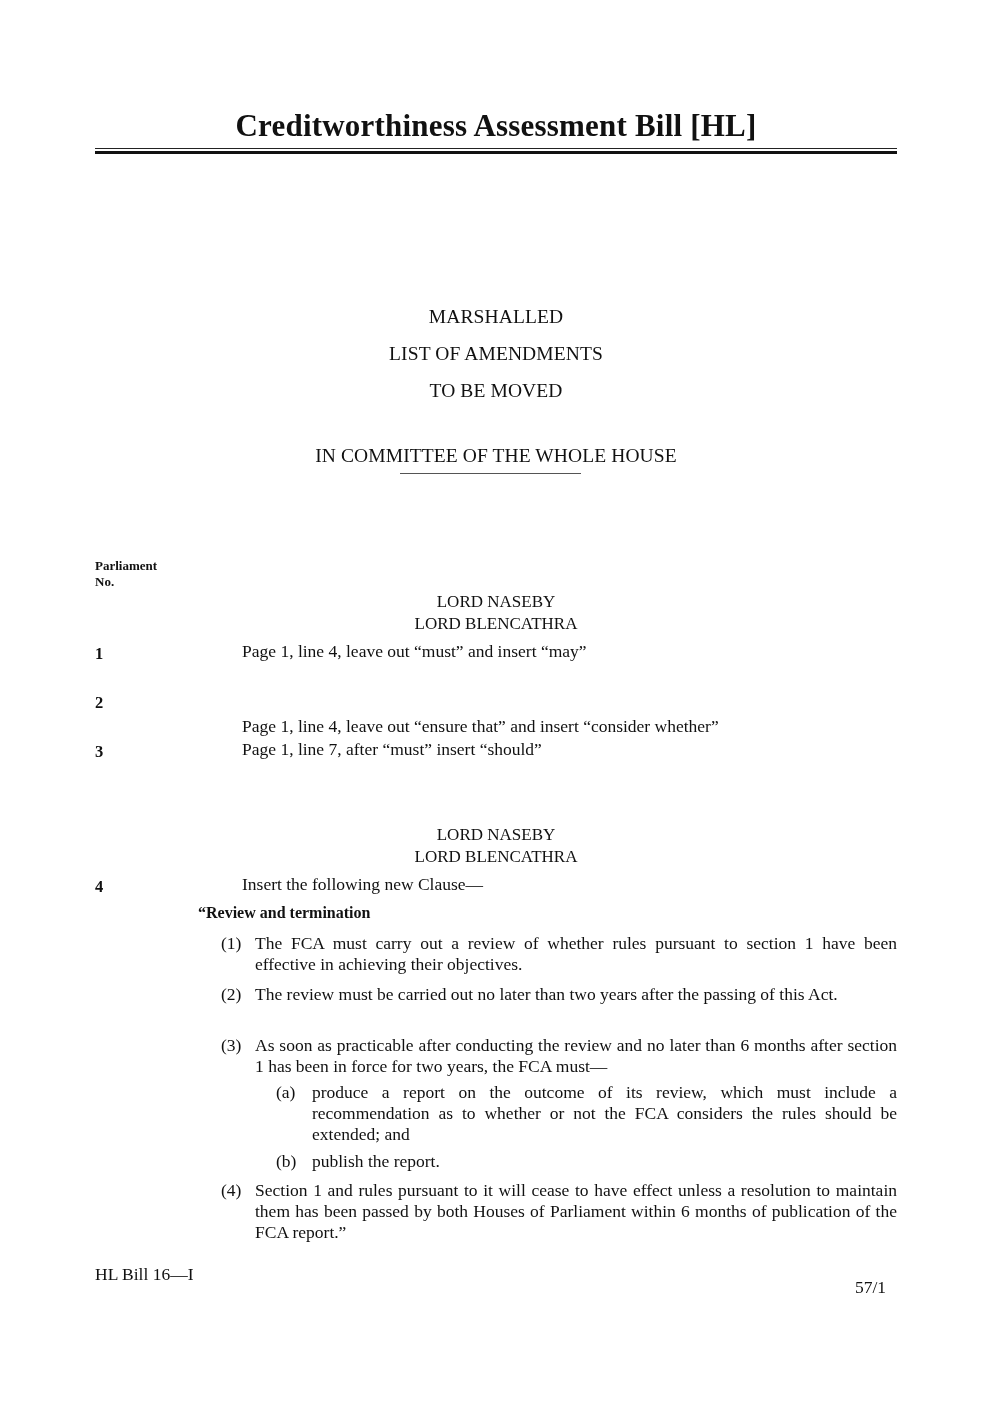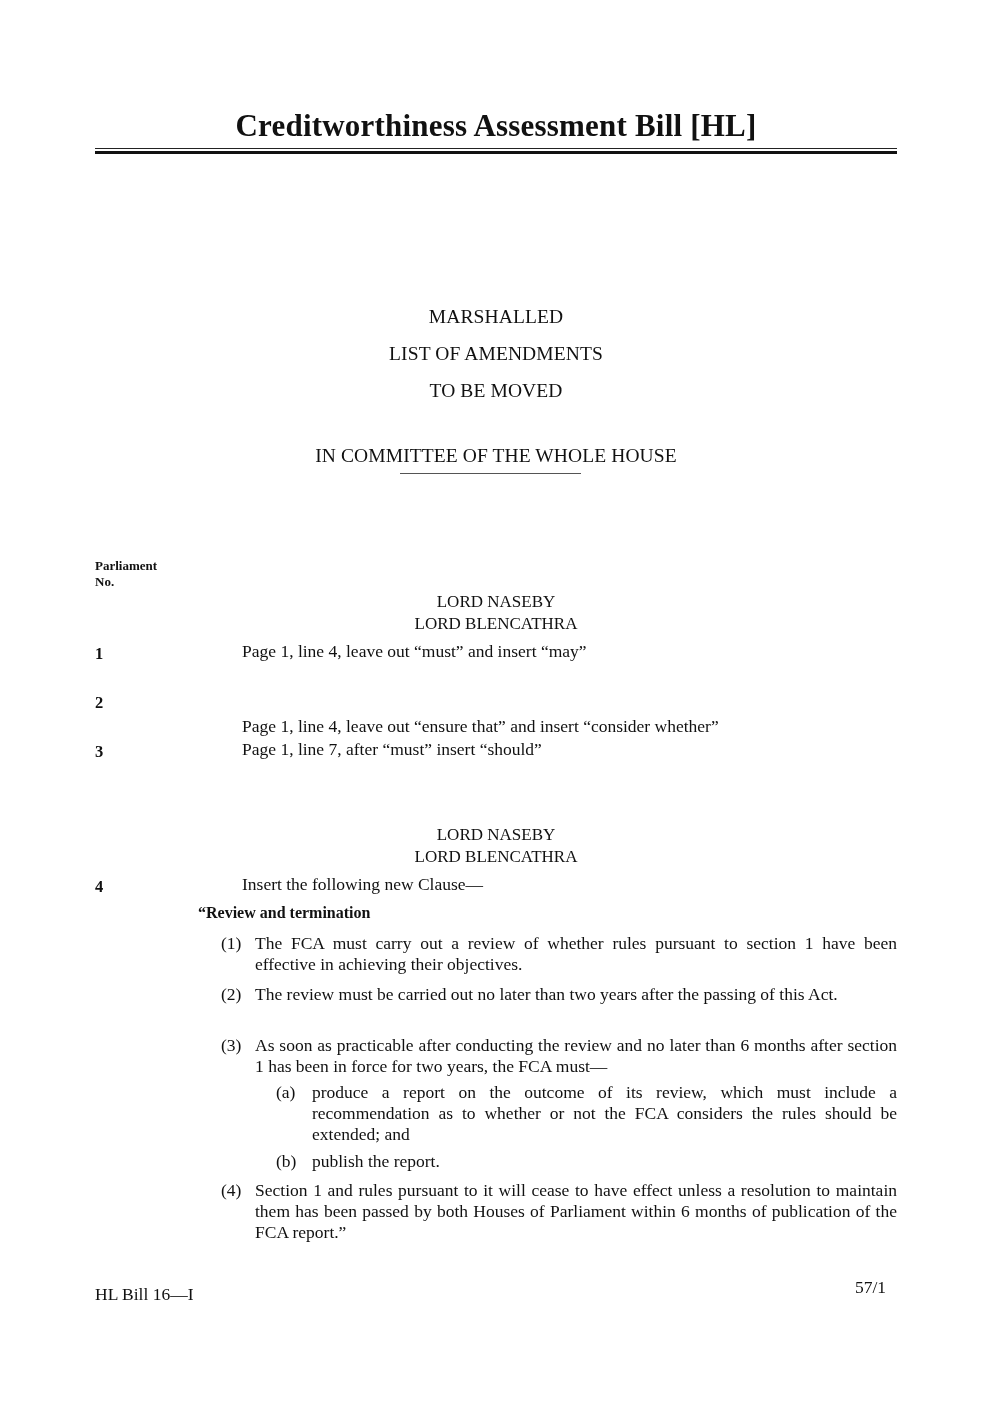--- a/index.html
+++ b/index.html
@@ -67,21 +67,21 @@
     .sub .sub-text { flex: 1; text-align: justify; }
 
     .para {
       left: 276px; width: 621px; font-family: "Liberation Serif", serif;
       font-size: 17.5px; line-height: 21px; display: flex;
     }
     .para .para-label { width: 36px; flex: 0 0 36px; }
     .para .para-text { flex: 1; text-align: justify; text-align-last: left; }
 
     .footer-left {
-      left: 95px; top: 1263px; font-family: "Liberation Serif", serif; font-size: 17.5px; line-height: 22px; margin-top: 20px;
+      left: 95px; top: 1263px; font-family: "Liberation Serif", serif; font-size: 17.5px; line-height: 22px;
     }
     .footer-right {
       left: 780px; width: 106px; text-align: right; top: 1263px;
       font-family: "Liberation Serif", serif; font-size: 17.5px; line-height: 22px; margin-top: 13px;
     }
   </style>
 </head>
 <body>
 
 <div class="page">

